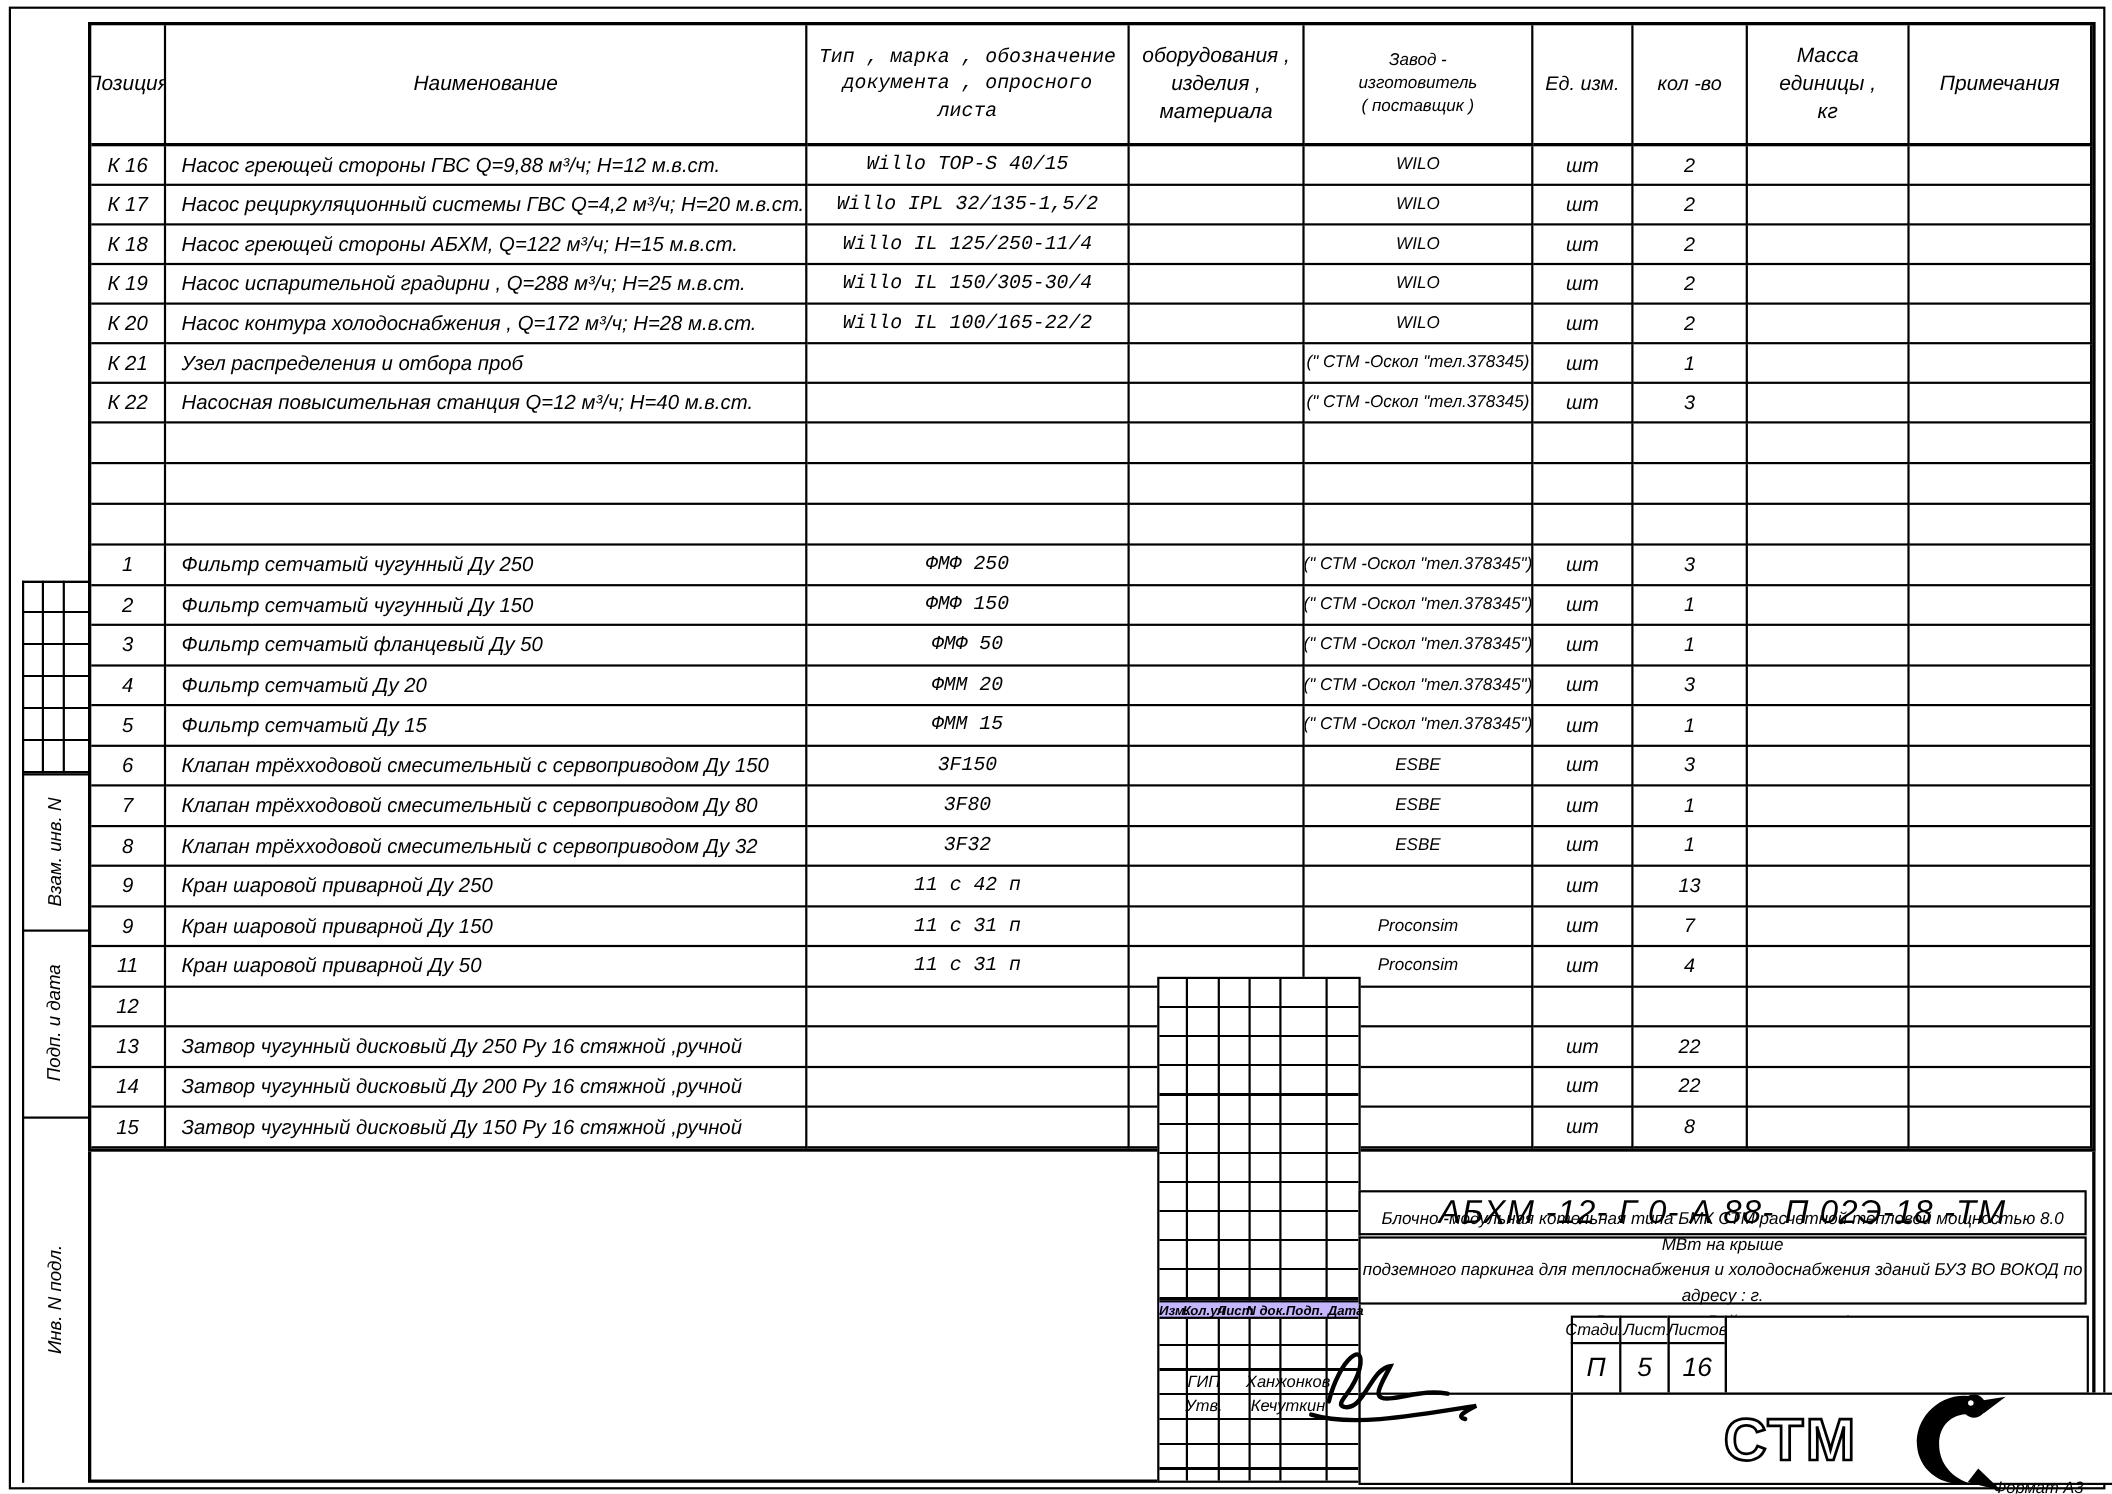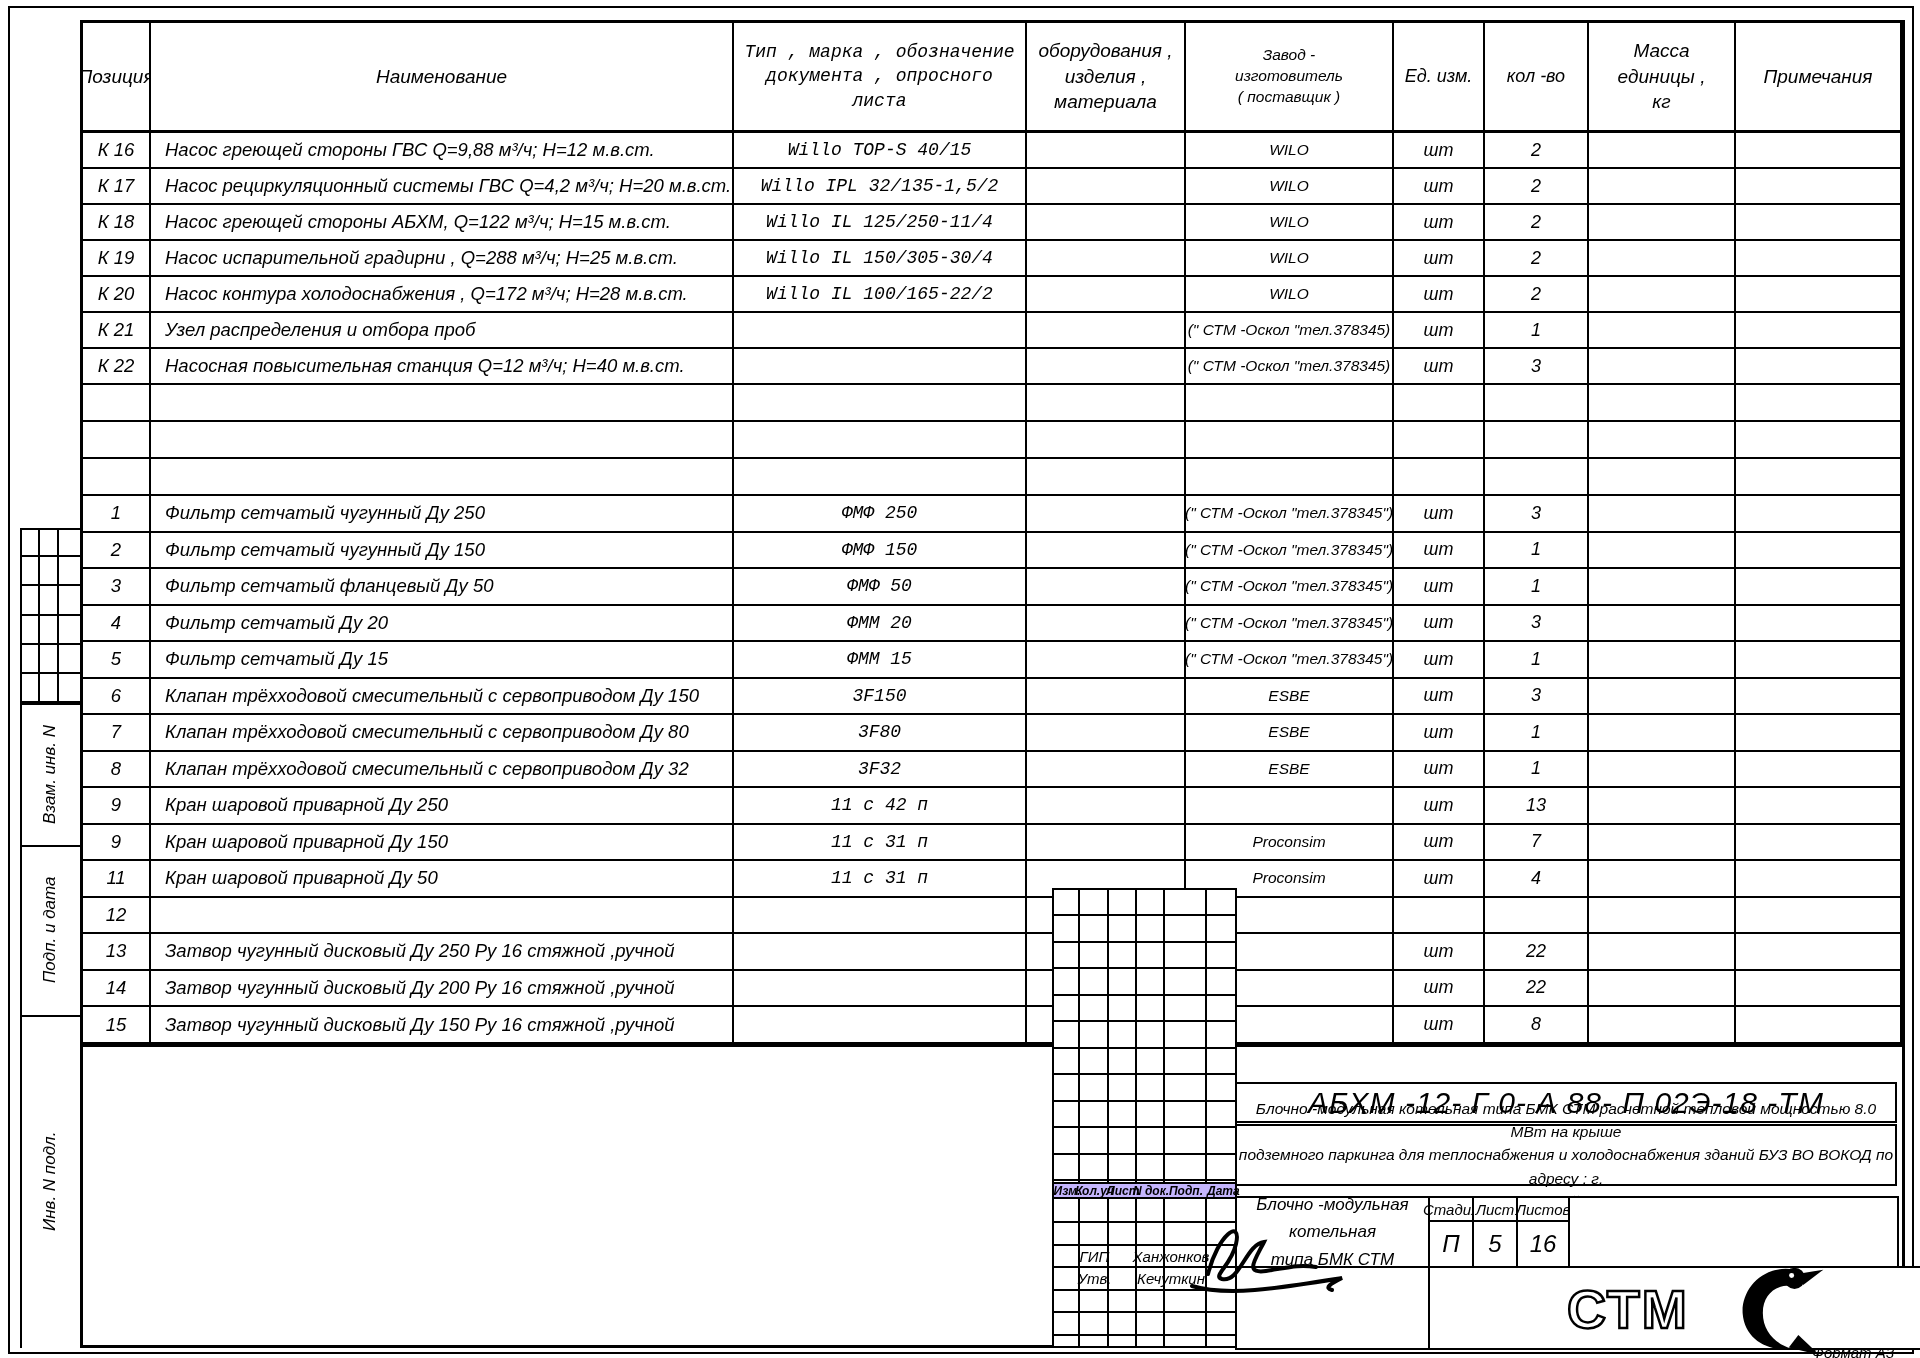--- a/index.html
+++ b/index.html
@@ -345,22 +345,20 @@
     <div class="staff-txt" style="left:0;width:81px;top:377px">Утв.</div>
     <div class="staff-txt" style="left:81px;width:72px;top:377px">Кечуткин</div>
   </div>
 
   <div class="tb-box tb-code">АБХМ -12- Г 0- А 88- П 02Э-18 -ТМ</div>
   <div class="tb-box tb-desc">
     <div>Блочно -модульная котельная типа БМК СТМ расчетной тепловой мощностью  8.0 МВт на крыше</div>
     <div>подземного паркинга для теплоснабжения и холодоснабжения зданий БУЗ ВО ВОКОД по адресу : г.</div>
     <div>Воронеж , ул. Вайцеховского , 4</div>
   </div>
-  <div class="tb-box tb-obj">Блочно -модульная котельная
-типа БМК СТМ</div>
   <div class="tb-box tb-stagehdr" style="left:1428px;width:46px">Стадия</div>
   <div class="tb-box tb-stagehdr" style="left:1472px;width:46px">Лист</div>
   <div class="tb-box tb-stagehdr" style="left:1516px;width:54px">Листов</div>
   <div class="tb-box tb-stageval" style="left:1428px;width:46px">П</div>
   <div class="tb-box tb-stageval" style="left:1472px;width:46px">5</div>
   <div class="tb-box tb-stageval" style="left:1516px;width:54px">16</div>
   <div class="tb-box tb-blank1"></div>
   <div class="tb-box tb-emptybl"></div>
   <div class="tb-box tb-logocell">
     <div class="logo-text">СТМ</div>

